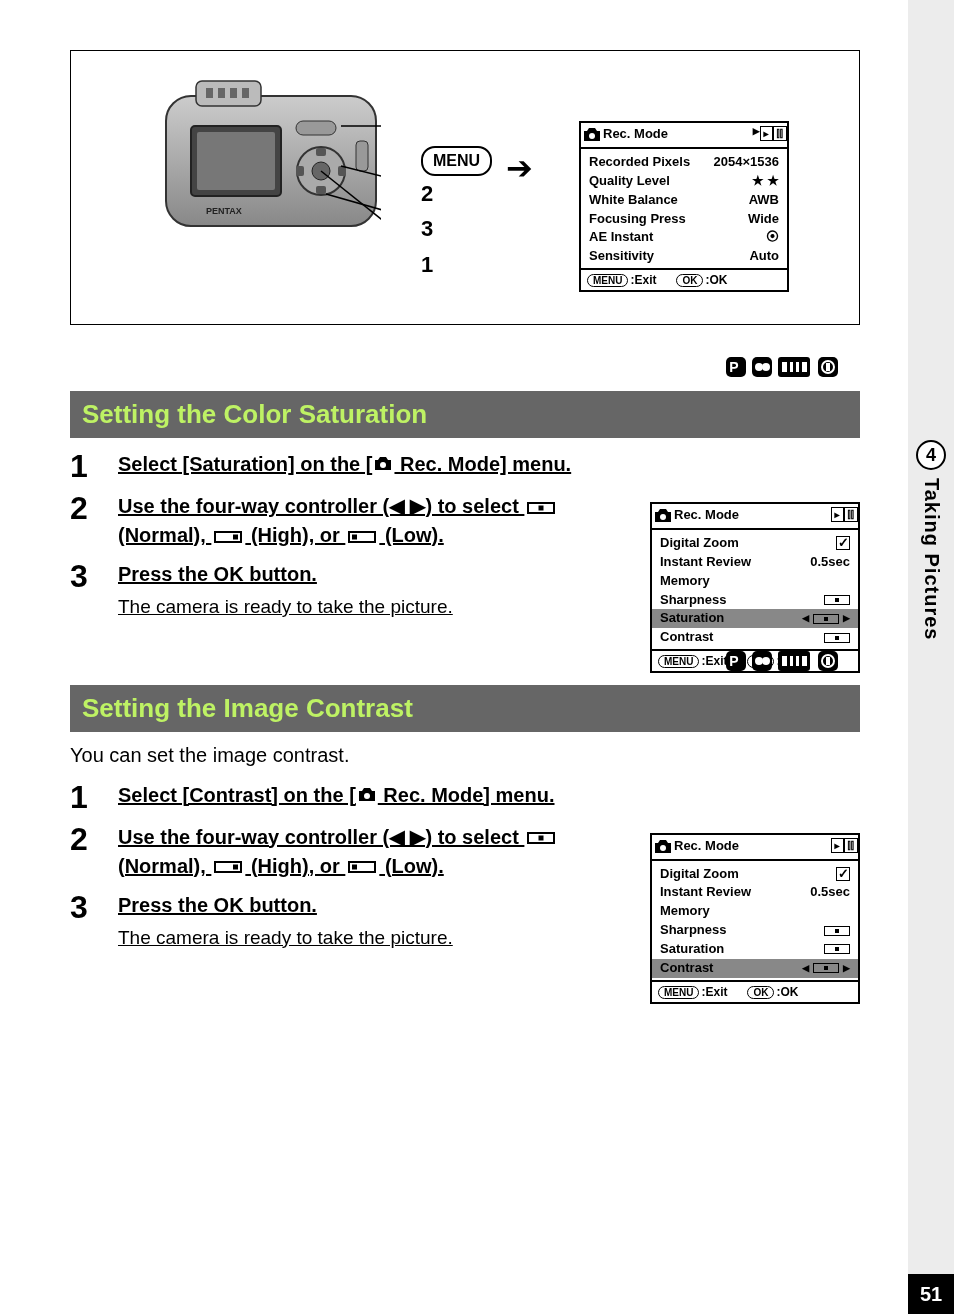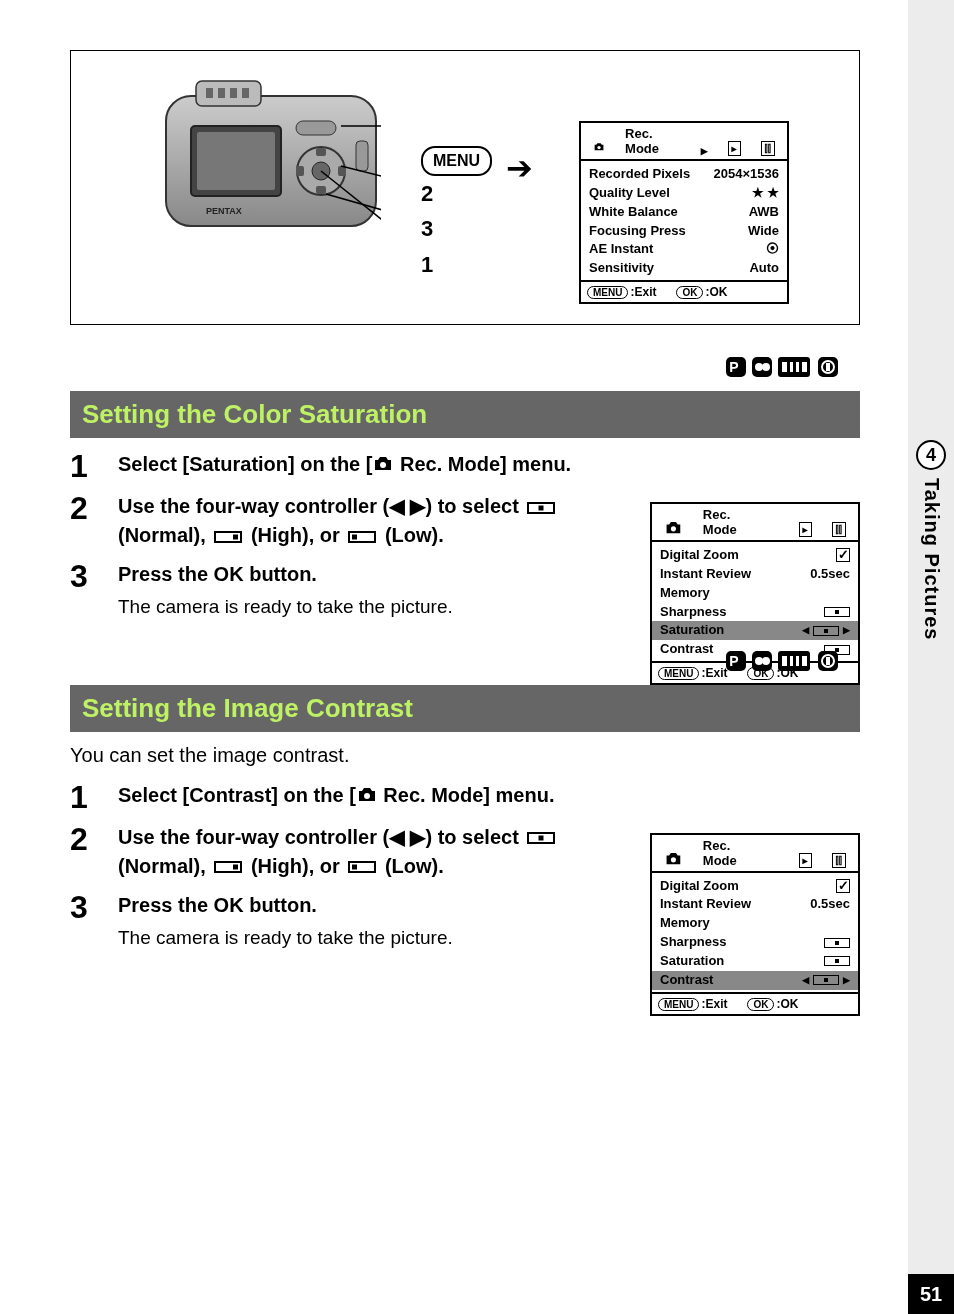--- a/index.html
+++ b/index.html
@@ -110,24 +110,24 @@
     font-size: 13px;
     font-weight: bold;
   }
   .lcd-top {
     right: 70px;
     top: 70px;
     width: 210px;
   }
   .lcd-header {
     display: flex;
-    align-items: flex-end;
+    align-items: flex-start;
     border-bottom: 2px solid #000;
-    padding: 3px 12px;
-    gap: 20px;
+    padding: 3px 0;
+    gap: 0;
     font-size: 13px;
   }
   .lcd-header .spacer { flex: 1; }
   .lcd-header .tab-icon {
     border: 1.5px solid #000;
     padding: 0 3px;
     font-size: 10px;
     line-height: 13px;
   }
   .lcd-body { padding: 4px 8px 2px 8px; }
@@ -226,20 +226,21 @@
     font-size: 32px;
     font-weight: bold;
     width: 30px;
     line-height: 1;
   }
   .step .txt {
     font-size: 20px;
     font-weight: bold;
     line-height: 1.45;
     max-width: 520px;
+    text-decoration: underline;
   }
   .step .sub {
     font-weight: normal;
     font-size: 19px;
     margin-top: 4px;
   }
 
   .inline-icon {
     display: inline-block;
     vertical-align: -2px;

